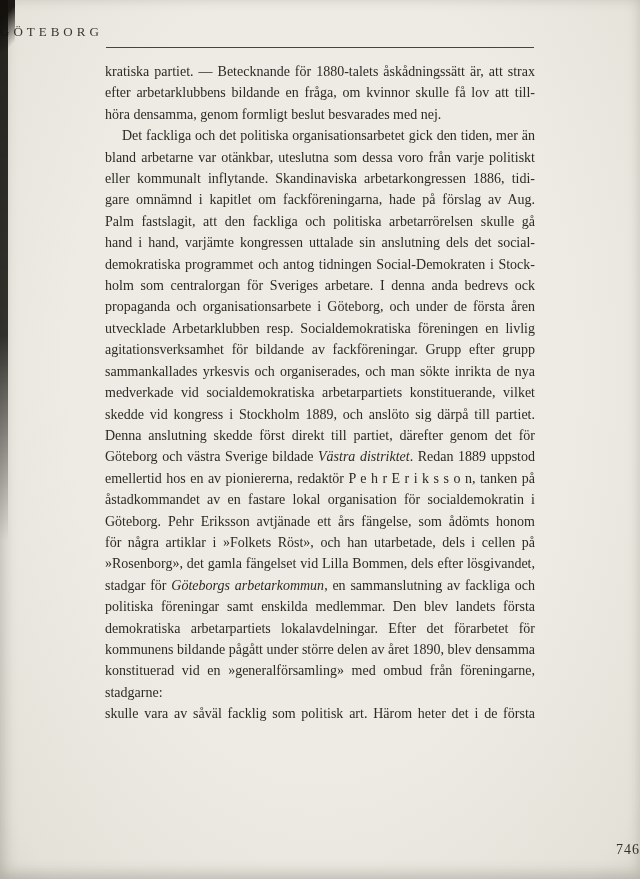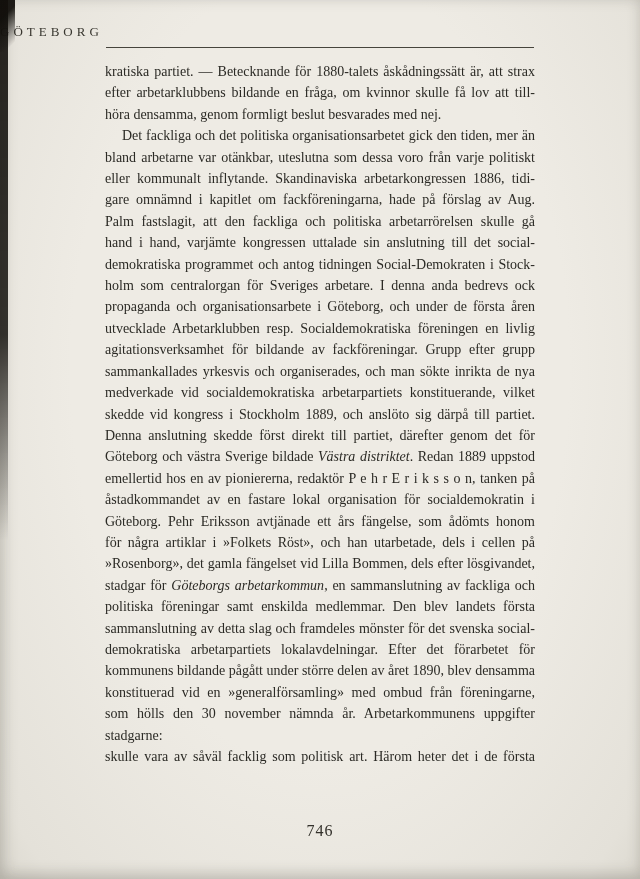--- a/index.html
+++ b/index.html
@@ -34,22 +34,22 @@
     width:430px;margin:13px auto 0;
     font-size:14px;line-height:21.4px;color:#2b2a25;
   }
   .line{
     text-align:justify;text-align-last:justify;white-space:nowrap;
   }
   .line.last{text-align-last:left;}
   .line.indent{text-indent:17px;}
   .i{font-style:italic;}
   .footer{
-    position:absolute;left:0;top:822px;width:100%;text-align:center;
-    font-size:16px;color:#33312b;letter-spacing:1px;
+    position:absolute;left:0;top:842px;width:100%;text-align:right;
+    font-size:14px;color:#33312b;letter-spacing:1px;
   }
 </style>
 </head>
 <body>
 
 <div class="page">
   <div class="edge-left"></div>
   <div class="edge-corner"></div>
 
   <div class="header">
@@ -59,43 +59,41 @@
 
   <div class="body-text">
       <div class="line"><span>kratiska partiet. — Betecknande för 1880-talets åskådningssätt är, att strax</span></div>
       <div class="line"><span>efter arbetarklubbens bildande en fråga, om kvinnor skulle få lov att till-</span></div>
       <div class="line last"><span>höra densamma, genom formligt beslut besvarades med nej.</span></div>
       <div class="line indent"><span>Det fackliga och det politiska organisationsarbetet gick den tiden, mer än</span></div>
       <div class="line"><span>bland arbetarne var otänkbar, uteslutna som dessa voro från varje politiskt</span></div>
       <div class="line"><span>eller kommunalt inflytande.  Skandinaviska arbetarkongressen 1886, tidi-</span></div>
       <div class="line"><span>gare omnämnd i kapitlet om fackföreningarna, hade på förslag av Aug.</span></div>
       <div class="line"><span>Palm fastslagit, att den fackliga och politiska arbetarrörelsen skulle gå</span></div>
-      <div class="line"><span>hand i hand, varjämte kongressen uttalade sin anslutning till det social-</span></div>
+      <div class="line"><span>hand i hand, varjämte kongressen uttalade sin anslutning dels det social-</span></div>
       <div class="line"><span>demokratiska programmet och antog tidningen Social-Demokraten i Stock-</span></div>
       <div class="line"><span>holm som centralorgan för Sveriges arbetare.  I denna anda bedrevs ock</span></div>
       <div class="line"><span>propaganda och organisationsarbete i Göteborg, och under de första åren</span></div>
       <div class="line"><span>utvecklade Arbetarklubben resp. Socialdemokratiska föreningen en livlig</span></div>
       <div class="line"><span>agitationsverksamhet för bildande av fackföreningar.  Grupp efter grupp</span></div>
       <div class="line"><span>sammankallades yrkesvis och organiserades, och man sökte inrikta de nya</span></div>
       <div class="line"><span>medverkade vid socialdemokratiska arbetarpartiets konstituerande, vilket</span></div>
       <div class="line"><span>skedde vid kongress i Stockholm 1889, och anslöto sig därpå till partiet.</span></div>
       <div class="line"><span>Denna anslutning skedde först direkt till partiet, därefter genom det för</span></div>
       <div class="line"><span>Göteborg och västra Sverige bildade </span><span class="i">Västra distriktet</span><span>.  Redan 1889 uppstod</span></div>
       <div class="line"><span>emellertid hos en av pioniererna, redaktör P e h r  E r i k s s o n, tanken på</span></div>
       <div class="line"><span>åstadkommandet av en fastare lokal organisation för socialdemokratin i</span></div>
       <div class="line"><span>Göteborg.  Pehr Eriksson avtjänade ett års fängelse, som ådömts honom</span></div>
       <div class="line"><span>för några artiklar i »Folkets Röst», och han utarbetade, dels i cellen på</span></div>
       <div class="line"><span>»Rosenborg», det gamla fängelset vid Lilla Bommen, dels efter lösgivandet,</span></div>
       <div class="line"><span>stadgar för </span><span class="i">Göteborgs arbetarkommun</span><span>, en sammanslutning av fackliga och</span></div>
       <div class="line"><span>politiska föreningar samt enskilda medlemmar.  Den blev landets första</span></div>
-      <div class="line"><span>sammanslutning av detta slag och framdeles mönster för det svenska social-</span></div>
       <div class="line"><span>demokratiska arbetarpartiets lokalavdelningar.  Efter det förarbetet för</span></div>
       <div class="line"><span>kommunens bildande pågått under större delen av året 1890, blev densamma</span></div>
       <div class="line"><span>konstituerad vid en »generalförsamling» med ombud från föreningarne,</span></div>
-      <div class="line"><span>som hölls den 30 november nämnda år.  Arbetarkommunens uppgifter</span></div>
       <div class="line last"><span>stadgarne:</span></div>
       <div class="line"><span>skulle vara av såväl facklig som politisk art.  Härom heter det i de första</span></div>
     </div>
 
   <div class="footer">
     <span>746</span>
   </div>
 </div>
 
 </body></html>

